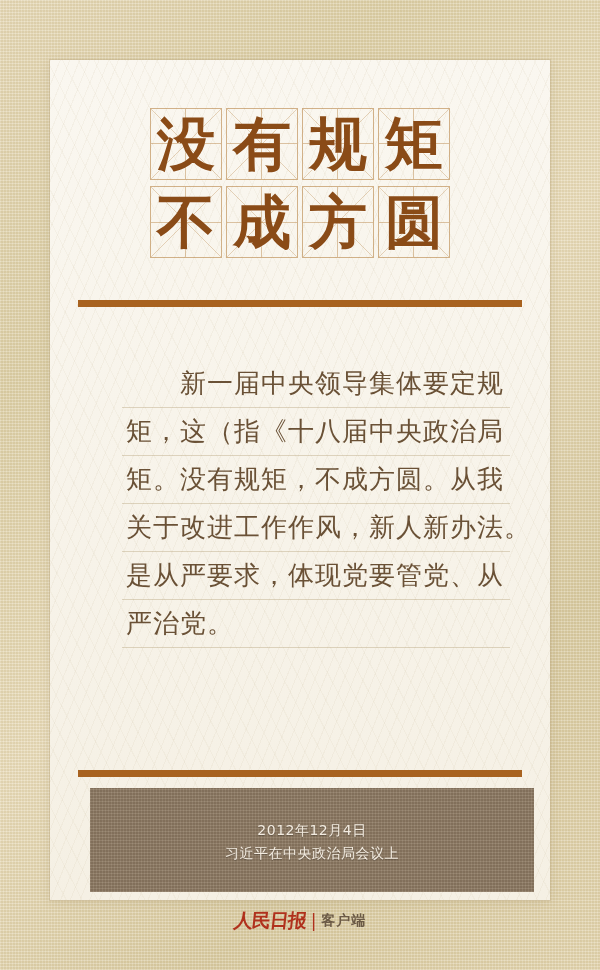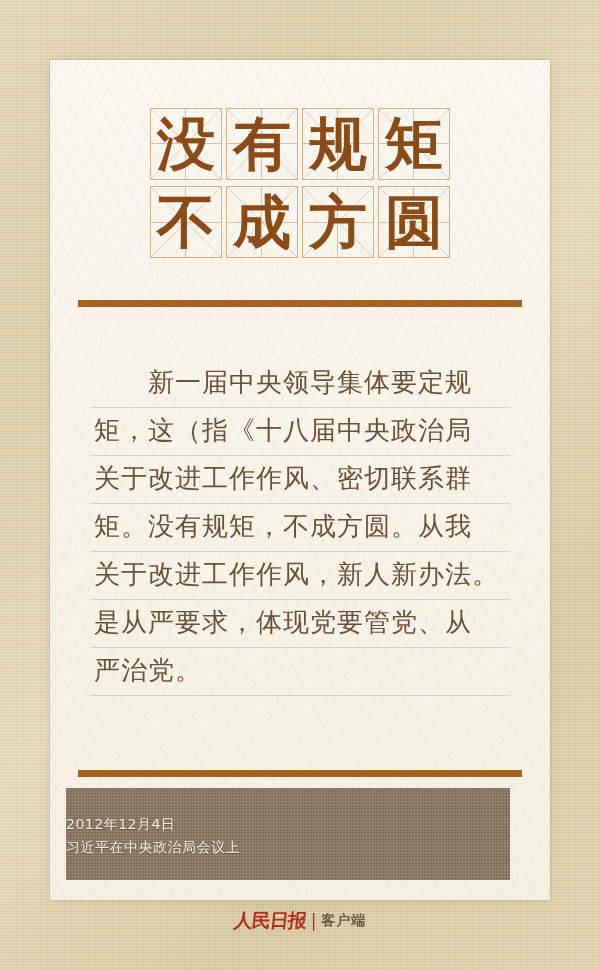--- a/index.html
+++ b/index.html
@@ -118,51 +118,52 @@
   .body-wrap {
     position: absolute;
     left: 44px;
     right: 44px;
     top: 300px;
   }
   .body-line {
     position: relative;
     height: 48px;
     line-height: 48px;
-    font-family: Liberation Mono, monospace;
+    font-family: Liberation Serif, serif;
     font-size: 26px;
     letter-spacing: 1px;
     color: #6a5136;
     white-space: pre;
+    margin-left: 32px;
   }
   .body-line::after {
     content: "";
     position: absolute;
     left: -4px;
     right: -4px;
     bottom: 0;
     height: 1px;
     background: rgba(180,160,120,0.40);
   }
 
   
   .caption {
     position: absolute;
-    left: 16px;
+    left: 40px;
     top: 728px;
     width: 444px;
-    height: 92px;
+    height: 104px;
     box-sizing: border-box;
     background: #8e7a63;
     background-image:
       repeating-linear-gradient(0deg, rgba(255,255,255,0.07) 0px, rgba(255,255,255,0.07) 1px, rgba(0,0,0,0.05) 1px, rgba(0,0,0,0.05) 3px),
       repeating-linear-gradient(90deg, rgba(255,255,255,0.06) 0px, rgba(255,255,255,0.06) 1px, rgba(0,0,0,0.04) 1px, rgba(0,0,0,0.04) 3px);
     display: flex;
     flex-direction: column;
-    align-items: flex-start;
+    align-items: center;
     justify-content: center;
     gap: 5px;
     padding-top: 4px;
   }
   .caption-line {
     font-family: "DejaVu Sans", "Liberation Sans", sans-serif;
     font-size: 14px;
     color: #f3ece1;
     letter-spacing: 0.5px;
     text-shadow: 0 1px 1px rgba(0,0,0,0.25);
@@ -235,21 +236,20 @@
           <span class="glyph">圆</span>
         </div>
       </div>
     </div>
 
     <div class="rule top"></div>
 
     <div class="body-wrap">
       <div class="body-line">　　新一届中央领导集体要定规</div>
       <div class="body-line">矩，这（指《十八届中央政治局</div>
-      <div class="body-line">关于改进工作作风、密切联系群</div>
       <div class="body-line">矩。没有规矩，不成方圆。从我</div>
       <div class="body-line">关于改进工作作风，新人新办法。</div>
       <div class="body-line">是从严要求，体现党要管党、从</div>
       <div class="body-line">严治党。</div>
     </div>
 
     <div class="rule bottom"></div>
 
     <div class="caption">
       <div class="caption-line">2012年12月4日</div>

